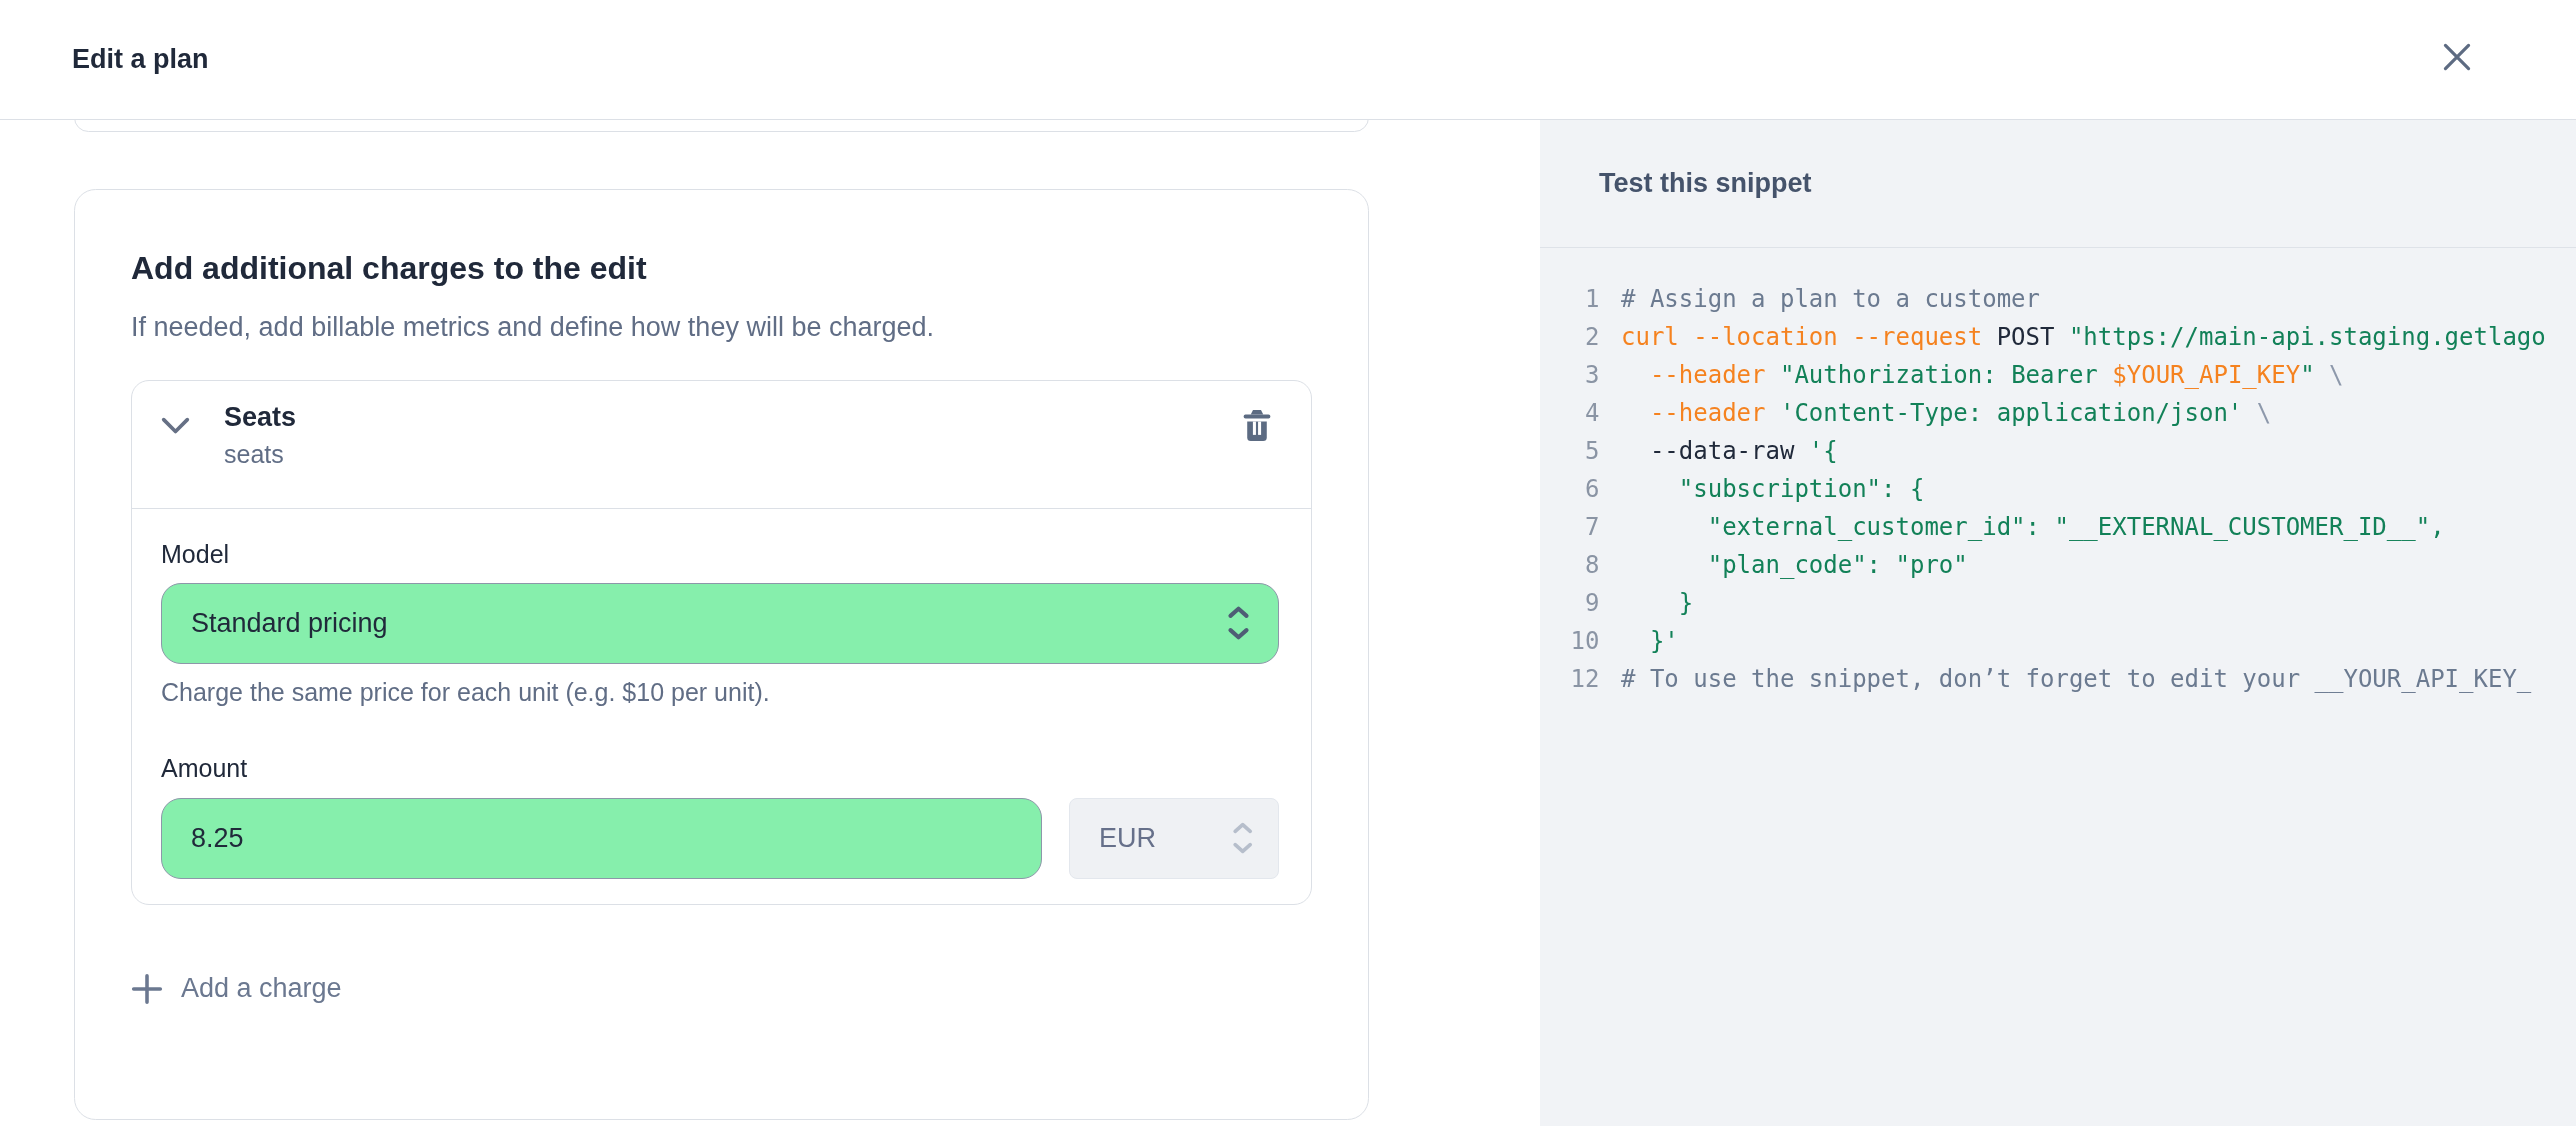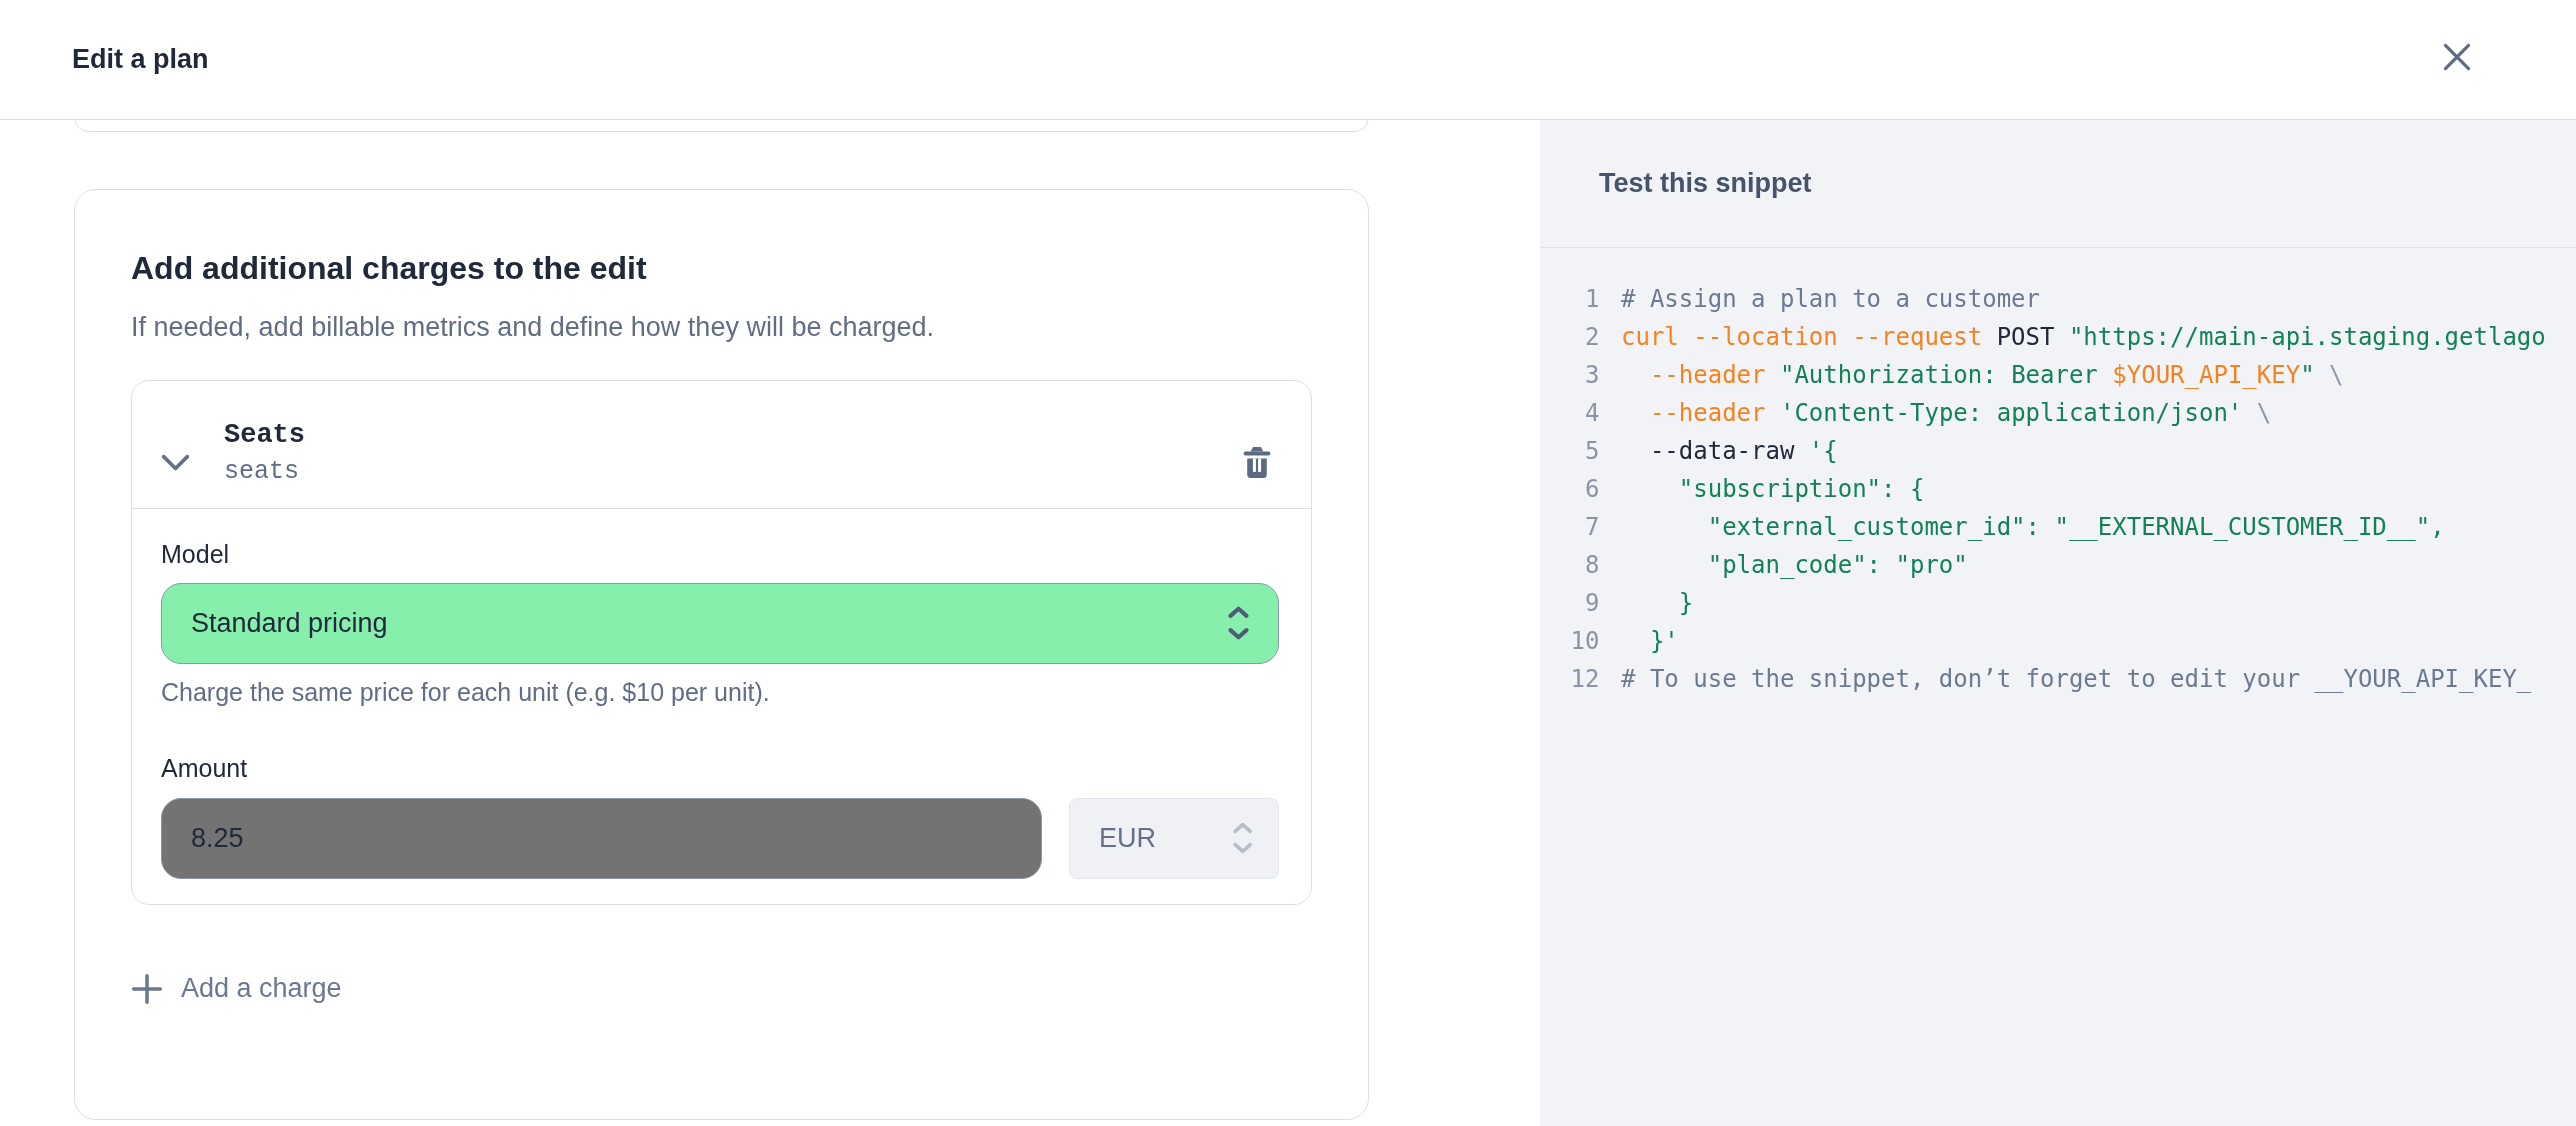--- a/index.html
+++ b/index.html
@@ -34,21 +34,21 @@
   }
   .card {
     position: absolute; left: 74px; top: 69px; width: 1295px; height: 931px;
     background: #ffffff; border: 1.8px solid #DCE0E6; border-radius: 21.6px;
     padding: 58px 56px;
   }
   .section-title { font-size: 32px; line-height: 40px; font-weight: 700; color: #20293A; }
   .section-desc  { font-size: 27px; line-height: 34px; color: #606D85; margin-top: 21.6px; }
   
   .accordion { margin-top: 36px; border: 1.8px solid #DCE0E6; border-radius: 18px; background: #fff; }
-  .acc-header { display: flex; align-items: flex-end; padding: 21.6px 31px 21.6px 20px; height: 127px; cursor: pointer; font-family: Liberation Mono, monospace; }
+  .acc-header { display: flex; align-items: flex-start; padding: 21.6px 31px 21.6px 20px; height: 127px; cursor: pointer; }
   .chev-btn {
     width: 47px; height: 47px; border: none; background: transparent; cursor: pointer;
     display: flex; align-items: center; justify-content: center; border-radius: 9px; flex: none;
   }
   .name-block { margin-left: 25px; }
   .charge-name { font-size: 27px; font-weight: 700; color: #20293A; }
   .charge-code { font-size: 25px; color: #606D85; margin-top: 7.2px; }
   .spacer { flex: 1; }
   .trash-btn {
     width: 47px; height: 47px; border: none; background: transparent; cursor: pointer;
@@ -60,21 +60,21 @@
     height: 81px; border: 1.8px solid #8D97A9; border-radius: 20px; background: #86efac;
     display: flex; align-items: center; padding: 0 27px 0 29px; cursor: pointer;
   }
   .select .sel-value { font-size: 27px; color: #20293A; flex: 1; }
   .helper { font-size: 25px; color: #606D85; margin-top: 14.4px; }
   .amount-label { margin-top: 47px; }
   .amount-row { display: flex; gap: 27px; }
   .text-input {
     flex: 1; height: 81px; border: 1.8px solid #8D97A9; border-radius: 20px;
     font-family: "Liberation Sans", sans-serif; font-size: 27px; color: #20293A;
-    padding: 0 29px; outline: none; background: #737373; min-width: 0;
+    padding: 0 29px; outline: none; background: #86efac; min-width: 0;
   }
   .currency-select {
     width: 210px; height: 81px; background: #EFF1F4; border: 1.8px solid #E3E7ED;
     border-radius: 8px; display: flex; align-items: center; padding: 0 23.4px 0 29px; flex: none;
   }
   .currency-select .sel-value { font-size: 27px; color: #66708A; flex: 1; }
   .add-charge {
     margin-top: 68px; display: inline-flex; align-items: center; gap: 18px;
     background: transparent; border: none; cursor: pointer;
     font-family: "Liberation Sans", sans-serif; font-size: 27px; color: #6B7890;

